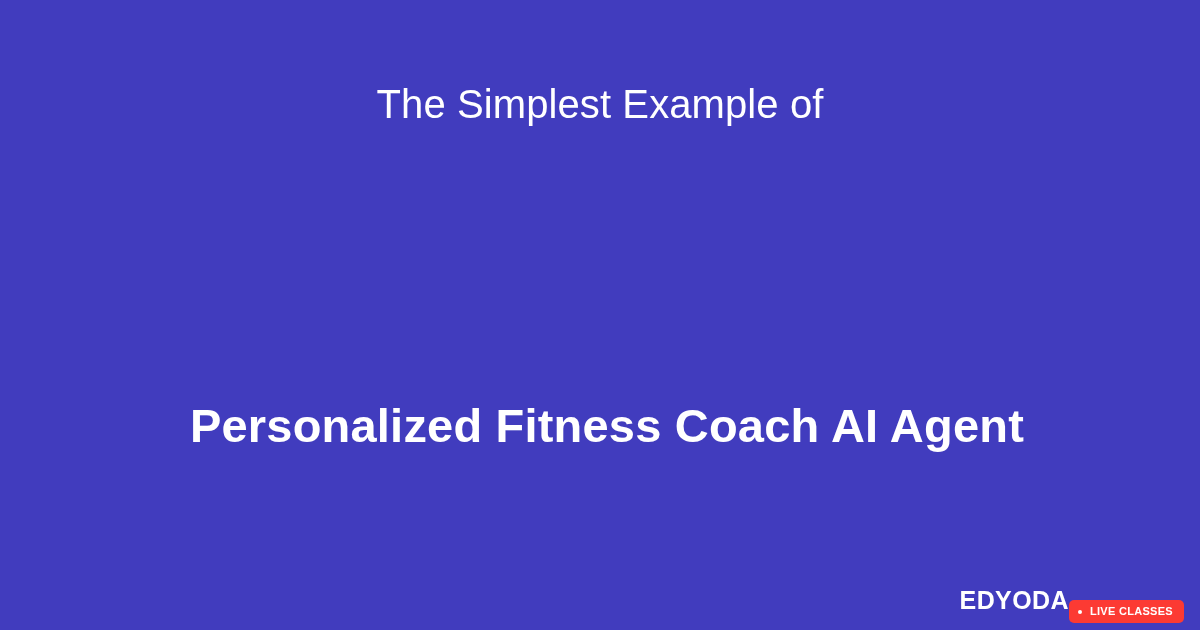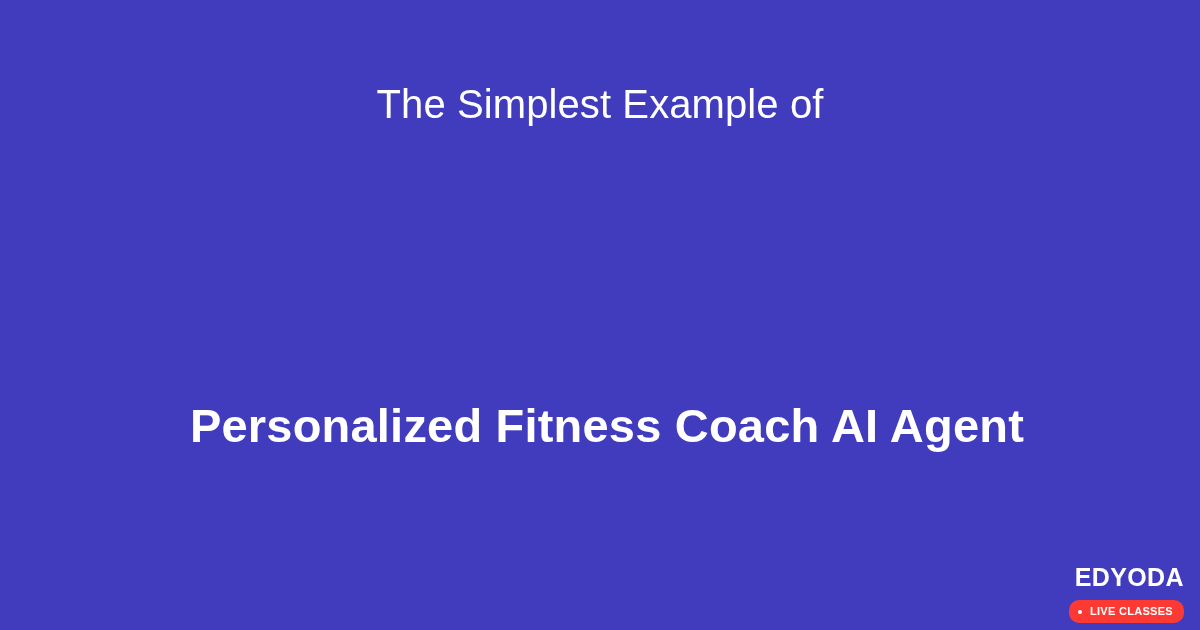--- a/index.html
+++ b/index.html
@@ -66,38 +66,38 @@
     letter-spacing: 0.2px;
     transform: translateX(-5px);
   }
 
   
   .brand {
     position: absolute;
     right: 16px;
     bottom: 7px;
     display: flex;
-    flex-direction: column;
+    flex-direction: row;
     align-items: flex-end;
   }
 
   .brand-wordmark {
     font-size: 25px;
     font-weight: 700;
     color: #FFFFFF;
     letter-spacing: 0.4px;
     line-height: 1;
     margin-bottom: 10px;
   }
 
   .brand-badge {
     display: flex;
     align-items: center;
     background: #FC3A33;
-    border-radius: 10px;
+    border-radius: 5px;
     height: 23px;
     padding: 0 11px 0 9px;
     box-sizing: border-box;
   }
 
   .badge-dot {
     width: 4px;
     height: 4px;
     border-radius: 50%;
     background: #FFFFFF;

